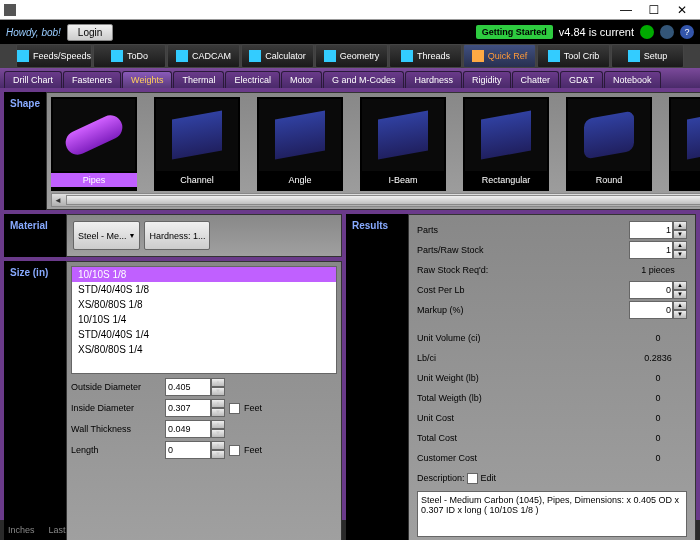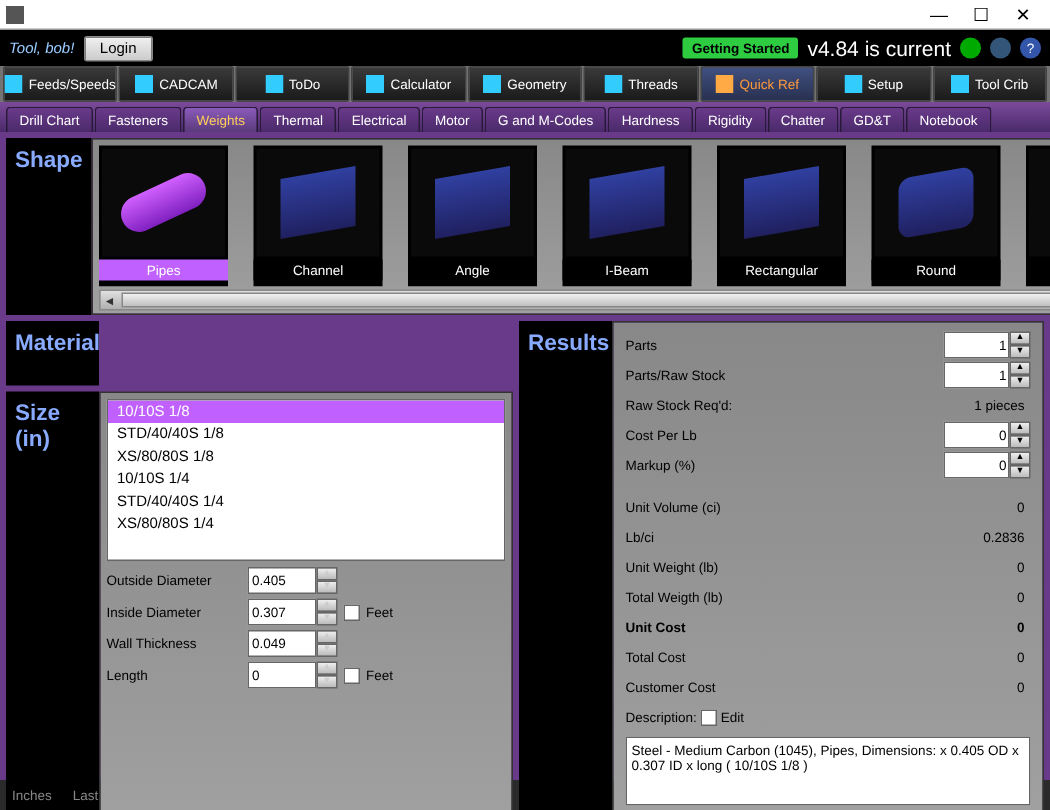--- a/index.html
+++ b/index.html
@@ -5,33 +5,33 @@
 *{box-sizing:border-box;margin:0;padding:0;font-family:Arial,Helvetica,sans-serif}
 body{width:700px;height:540px;background:#1a1a1a;overflow:hidden;font-size:10px;color:#ccc}
 .titlebar{height:20px;background:#fff;display:flex;align-items:center;padding:0 4px;color:#000;border-bottom:1px solid #999}
 .titlebar .icon{width:12px;height:12px;background:#555;margin-right:4px}
 .titlebar .spacer{flex:1}
 .titlebar .wbtn{width:28px;text-align:center;font-size:12px}
 .topbar{height:24px;background:#000;display:flex;align-items:center;padding:0 6px;gap:6px}
 .greet{color:#9cf;font-style:italic;font-size:10px}
 .btn-login{background:linear-gradient(#f0f0f0,#ccc);border:1px solid #888;border-radius:2px;padding:2px 10px;font-size:10px;color:#000}
 .gs-btn{background:#2ecc40;color:#000;font-weight:bold;padding:2px 6px;border-radius:2px;font-size:9px}
-.ver{color:#fff;font-size:14px}
+.ver{color:#fff;font-size:11px}
 .circ{width:14px;height:14px;border-radius:50%;display:inline-block}
-.navrow{height:24px;background:#737373;display:flex;padding:0 2px;gap:1px}
+.navrow{height:24px;background:#404040;display:flex;padding:0 16px;gap:1px}
 .navitem{flex:1;background:linear-gradient(#3a3a3a,#1a1a1a);border:1px solid #444;display:flex;align-items:center;justify-content:center;gap:4px;font-size:9px;color:#fff;border-radius:2px}
 .navitem.qr{background:linear-gradient(#405080,#283050)}
 .navitem.qr .lbl{color:#ff9a3a}
 .navicon{width:12px;height:12px}
 .tabrow{height:20px;background:linear-gradient(#7b4a9a,#4a2a6a);display:flex;align-items:flex-end;padding:0 4px;gap:0}
 .tab{padding:3px 8px;font-size:9px;color:#fff;background:linear-gradient(#6a3a8a,#4a2a6a);border:1px solid #2a1a3a;border-bottom:none;border-radius:3px 3px 0 0;margin-right:1px}
 .tab.act{background:linear-gradient(#8a5aba,#5a3a7a);color:#ffcf5a}
 .main{height:432px;background:#6a3a8a;padding:4px;display:flex;flex-direction:column;gap:4px}
 .shaperow{display:flex;height:118px}
-.lblcol{width:62px;background:#000;color:#8af;font-weight:bold;padding:6px;font-size:15px}
+.lblcol{width:62px;background:#000;color:#8af;font-weight:bold;padding:6px;font-size:10px}
 .panel{flex:1;background:linear-gradient(#888,#a0a0a0);border:1px solid #333;position:relative}
 .shapestrip{display:flex;gap:17px;padding:4px 4px 0 4px;overflow:hidden;height:98px}
 .shapecard{width:86px;background:#000;display:flex;flex-direction:column;align-items:center;flex-shrink:0}
 .shapeimg{width:82px;height:72px;background:#0a0a0a;margin:2px;display:flex;align-items:center;justify-content:center}
 .cyl{width:60px;height:24px;background:linear-gradient(#d060ff,#8020c0);border-radius:12px;transform:rotate(-25deg)}
 .blk{width:50px;height:40px;background:linear-gradient(#3040a0,#202060);transform:skewY(-10deg)}
 .shapetxt{background:#000;color:#fff;font-size:9px;padding:2px 0;width:100%;text-align:center}
 .shapecard.sel .shapetxt{background:#c060ff}
 .scrollbar{height:14px;background:linear-gradient(#e0e0e0,#b0b0b0);margin:2px 4px;border:1px solid #888;position:relative}
 .scrollbar .thumb{position:absolute;left:14px;right:14px;top:1px;bottom:1px;background:linear-gradient(#f0f0f0,#c0c0c0);border:1px solid #888}
@@ -53,73 +53,73 @@
 .dimlbl{width:90px;font-size:9px;color:#000}
 .spin{display:flex}
 .spin input{width:46px;font-size:9px;padding:2px;border:1px solid #666}
 .spinbtns{width:14px;display:flex;flex-direction:column}
 .spinbtns div{height:9px;background:linear-gradient(#eee,#bbb);border:1px solid #666;font-size:6px;text-align:center;line-height:6px}
 .chk{width:11px;height:11px;border:1px solid #666;background:#fff}
 .chklbl{font-size:9px;color:#000}
 .resbody{padding:6px 8px;flex:1;display:flex;flex-direction:column;gap:2px;color:#000;font-size:9px}
 .rline{display:flex;align-items:center;height:18px}
 .rlbl{flex:1}
-.rval{width:50px;text-align:right;margin-right:4px}
+.rval{width:50px;text-align:center;margin-right:4px}
 .rspin{display:flex}
 .rspin input{width:44px;font-size:9px;padding:1px;border:1px solid #666;text-align:right}
-.bold{font-weight:bold}
+.bold{font-weight:normal}
 .descbox{background:#fff;border:1px solid #666;height:46px;padding:3px;font-size:9px;color:#000;margin-top:2px}
 .status{height:20px;background:#2a2a2a;color:#888;font-size:9px;display:flex;align-items:center;padding:0 8px;gap:14px}
 .gap6{height:6px}
 </style>
 </head>
 <body>
 
 <div class="titlebar">
   <div class="icon"></div>
   <div class="spacer"></div>
   <div class="wbtn">—</div>
   <div class="wbtn">☐</div>
   <div class="wbtn">✕</div>
 </div>
 
 <div class="topbar">
-  <span class="greet">Tool, bob!</span>
+  <span class="greet">Howdy, bob!</span>
   <button class="btn-login">Login</button>
   <div style="flex:1"></div>
   <span class="gs-btn">Getting Started</span>
   <span class="ver">v4.84 is current</span>
   <span class="circ" style="background:#0a0"></span>
   <span class="circ" style="background:#357"></span>
   <span class="circ" style="background:#35a;color:#fff;text-align:center;line-height:14px;font-size:9px">?</span>
 </div>
 
 <div class="navrow">
   <div class="navitem">
       <svg class="navicon">
         <rect width="12" height="12" fill="#3cf"></rect>
       </svg>
       <span class="lbl">Feeds/Speeds</span>
     </div>
   <div class="navitem">
       <svg class="navicon">
         <rect width="12" height="12" fill="#3cf"></rect>
       </svg>
+      <span class="lbl">ToDo</span>
+    </div>
+  <div class="navitem">
+      <svg class="navicon">
+        <rect width="12" height="12" fill="#3cf"></rect>
+      </svg>
       <span class="lbl">CADCAM</span>
     </div>
   <div class="navitem">
       <svg class="navicon">
         <rect width="12" height="12" fill="#3cf"></rect>
       </svg>
-      <span class="lbl">ToDo</span>
-    </div>
-  <div class="navitem">
-      <svg class="navicon">
-        <rect width="12" height="12" fill="#3cf"></rect>
-      </svg>
       <span class="lbl">Calculator</span>
     </div>
   <div class="navitem">
       <svg class="navicon">
         <rect width="12" height="12" fill="#3cf"></rect>
       </svg>
       <span class="lbl">Geometry</span>
     </div>
   <div class="navitem">
       <svg class="navicon">
@@ -130,27 +130,27 @@
   <div class="navitem qr">
       <svg class="navicon">
         <rect width="12" height="12" fill="#fa4"></rect>
       </svg>
       <span class="lbl">Quick Ref</span>
     </div>
   <div class="navitem">
       <svg class="navicon">
         <rect width="12" height="12" fill="#3cf"></rect>
       </svg>
+      <span class="lbl">Tool Crib</span>
+    </div>
+  <div class="navitem">
+      <svg class="navicon">
+        <rect width="12" height="12" fill="#3cf"></rect>
+      </svg>
       <span class="lbl">Setup</span>
-    </div>
-  <div class="navitem">
-      <svg class="navicon">
-        <rect width="12" height="12" fill="#3cf"></rect>
-      </svg>
-      <span class="lbl">Tool Crib</span>
     </div>
 </div>
 
 <div class="tabrow">
   <div class="tab">Drill Chart</div>
   <div class="tab">Fasteners</div>
   <div class="tab act">Weights</div>
   <div class="tab">Thermal</div>
   <div class="tab">Electrical</div>
   <div class="tab">Motor</div>
@@ -215,20 +215,29 @@
           <div class="thumb"></div>
           <div class="ar" style="right:0">►</div>
         </div>
     </div>
   </div>
 
   <div class="lowrow">
     <div class="leftcol">
       <div class="secrow" style="height:43px">
         <div class="lblcol">Material</div>
+        <div class="panel matpanel">
+          <div class="combo">
+              <span>Steel - Me...</span>
+              <span class="arr">▼</span>
+            </div>
+          <div class="combo">
+              <span>Hardness: 1...</span>
+            </div>
+        </div>
       </div>
       <div class="secrow grow">
         <div class="lblcol">Size (in)</div>
         <div class="panel sizep">
           <div class="listbox">
             <div class="row sel">10/10S    1/8</div>
             <div class="row">STD/40/40S    1/8</div>
             <div class="row">XS/80/80S    1/8</div>
             <div class="row">10/10S    1/4</div>
             <div class="row">STD/40/40S    1/4</div>

